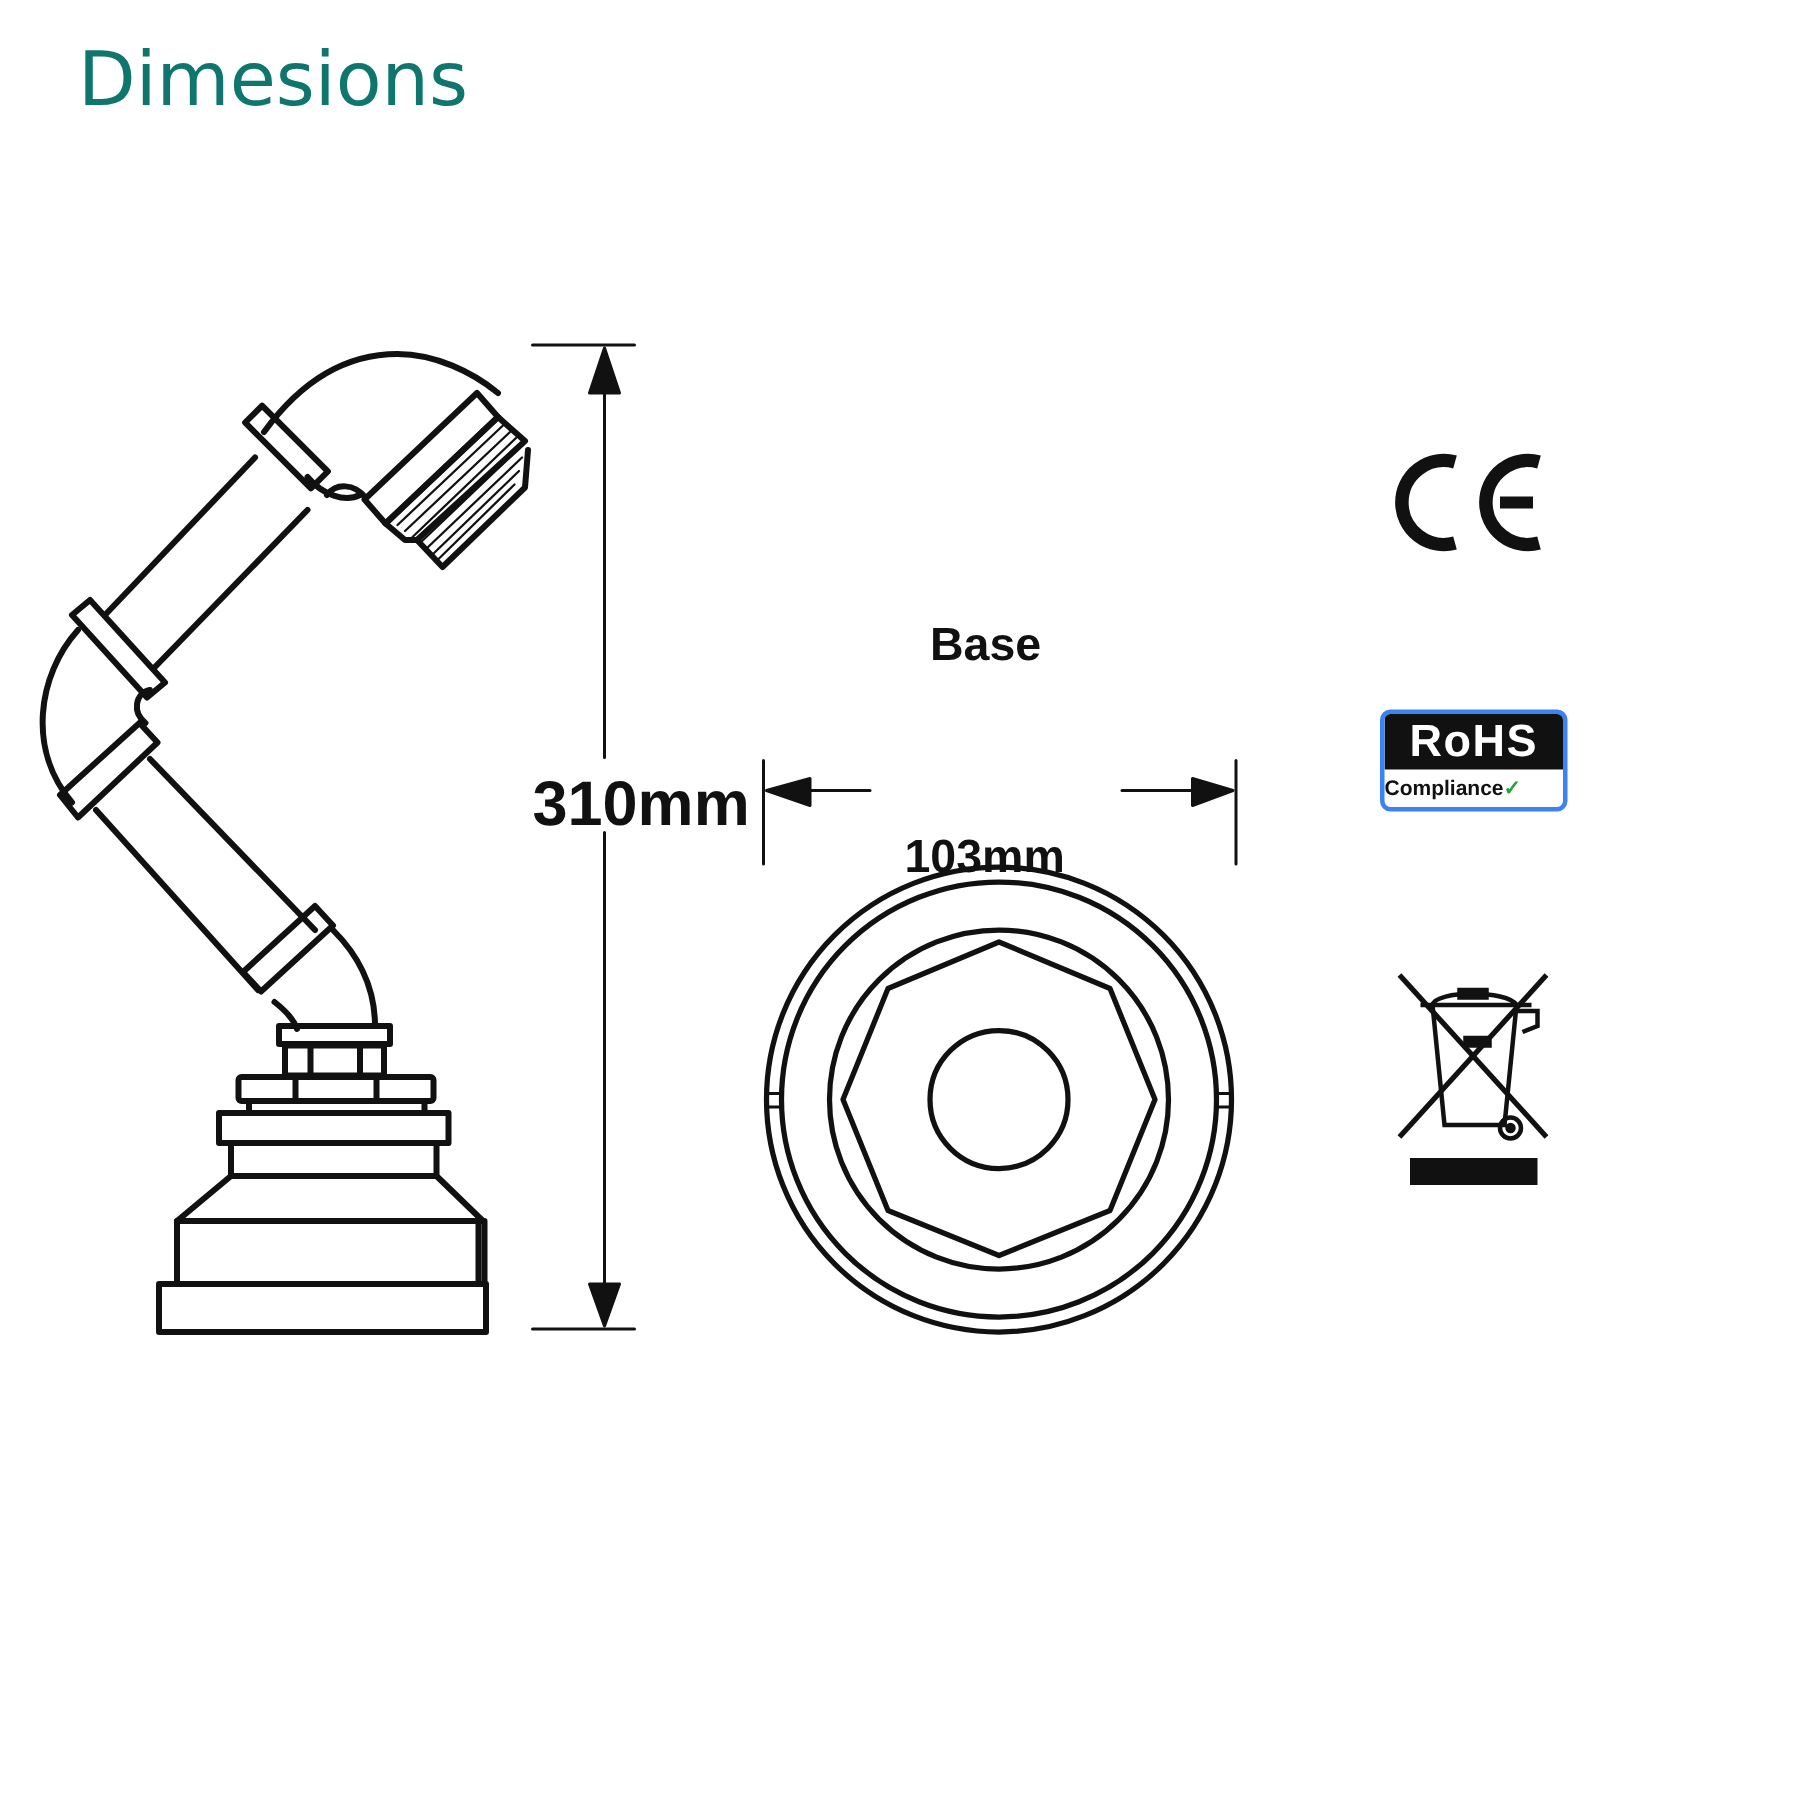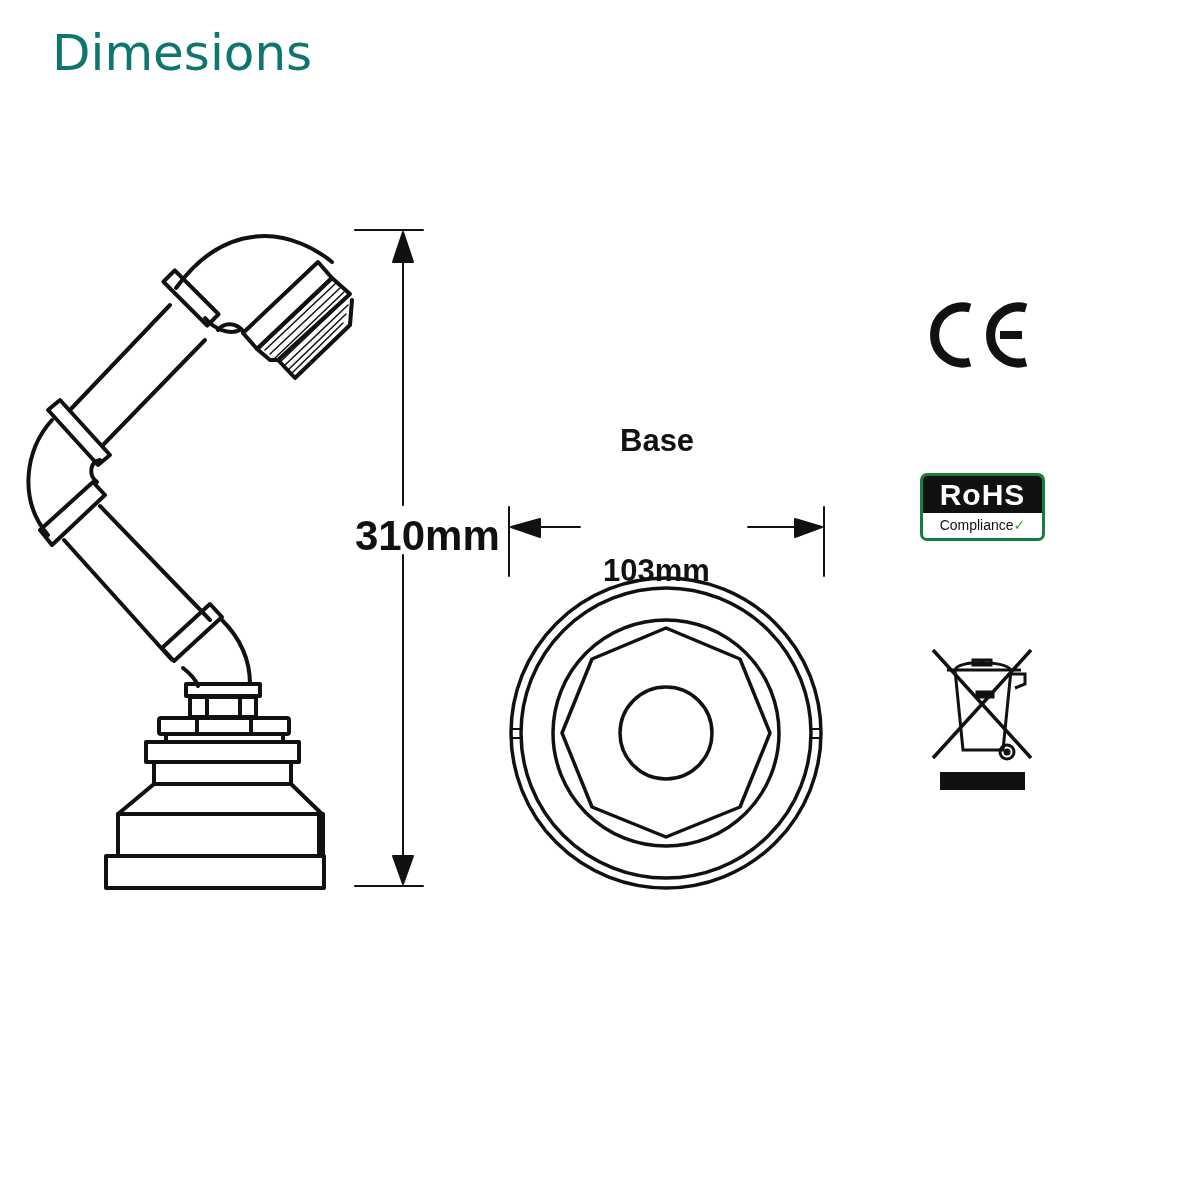--- a/index.html
+++ b/index.html
@@ -9,38 +9,38 @@
       font-family: "DejaVu Sans", sans-serif;
       font-size: 50px; font-weight: normal; letter-spacing: 0px;
       color: #0f766e;
     }
     svg.drawing { position: absolute; left: 0; top: 0; }
     .label {
       position: absolute; font-family: "Liberation Sans", sans-serif;
       font-weight: bold; color: #111; white-space: nowrap;
     }
     .lbl-height { left: 355px; top: 512px; font-size: 42px; }
-    .lbl-base { left: 620px; top: 423px; font-size: 31px; }
+    .lbl-base { left: 620px; top: 412px; font-size: 31px; }
     .lbl-width { left: 603px; top: 505px; font-size: 31px; margin-top: 48px; }
     .ce {
       position: absolute; left: 930px; top: 300px; width: 100px; height: 70px;
     }
     .rohs {
       position: absolute; left: 920px; top: 473px; width: 125px; height: 68px;
-      border: 3px solid #15803d; border-radius: 7px; box-sizing: border-box;
+      border: 3px solid #3b82f6; border-radius: 7px; box-sizing: border-box;
       overflow: hidden; background: #fff;
     }
     .rohs-top {
       background: #111; color: #fff; height: 37px; line-height: 38px;
       text-align: center; font-family: "Liberation Sans", sans-serif;
       font-weight: bold; font-size: 30px; letter-spacing: 1px;
     }
     .rohs-bottom {
-      height: 25px; line-height: 25px; text-align: center;
-      font-family: "Liberation Sans", sans-serif; font-weight: normal; font-size: 14px; color: #111;
+      height: 25px; line-height: 25px; 
+      font-family: "Liberation Sans", sans-serif; font-weight: bold; font-size: 14px; color: #111;
     }
     .rohs-check { color: #2aa33a; font-size: 14px; }
     .weee { position: absolute; left: 925px; top: 640px; width: 115px; height: 155px; }
   </style>
 </head>
 <body>
 
 <div class="title">Dimesions</div>
 
 <svg class="drawing" width="1200" height="1200" viewBox="0 0 1200 1200">

